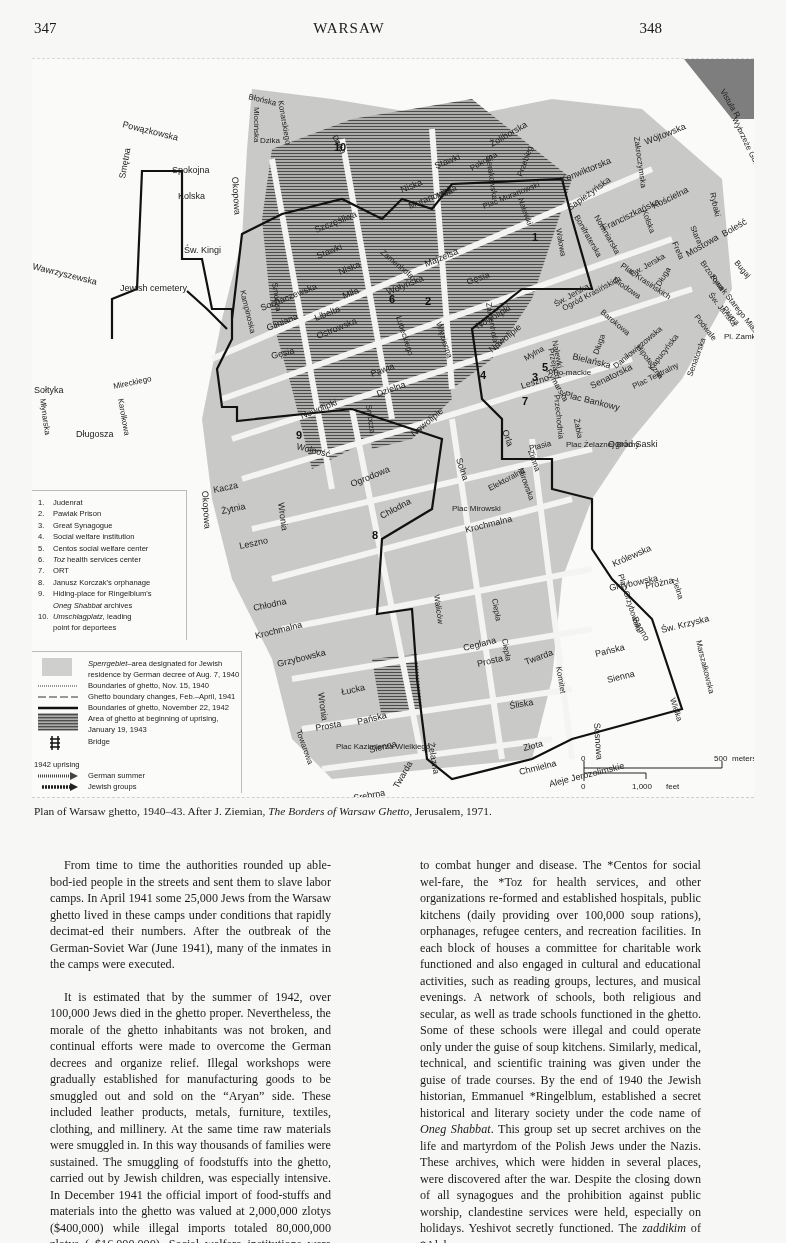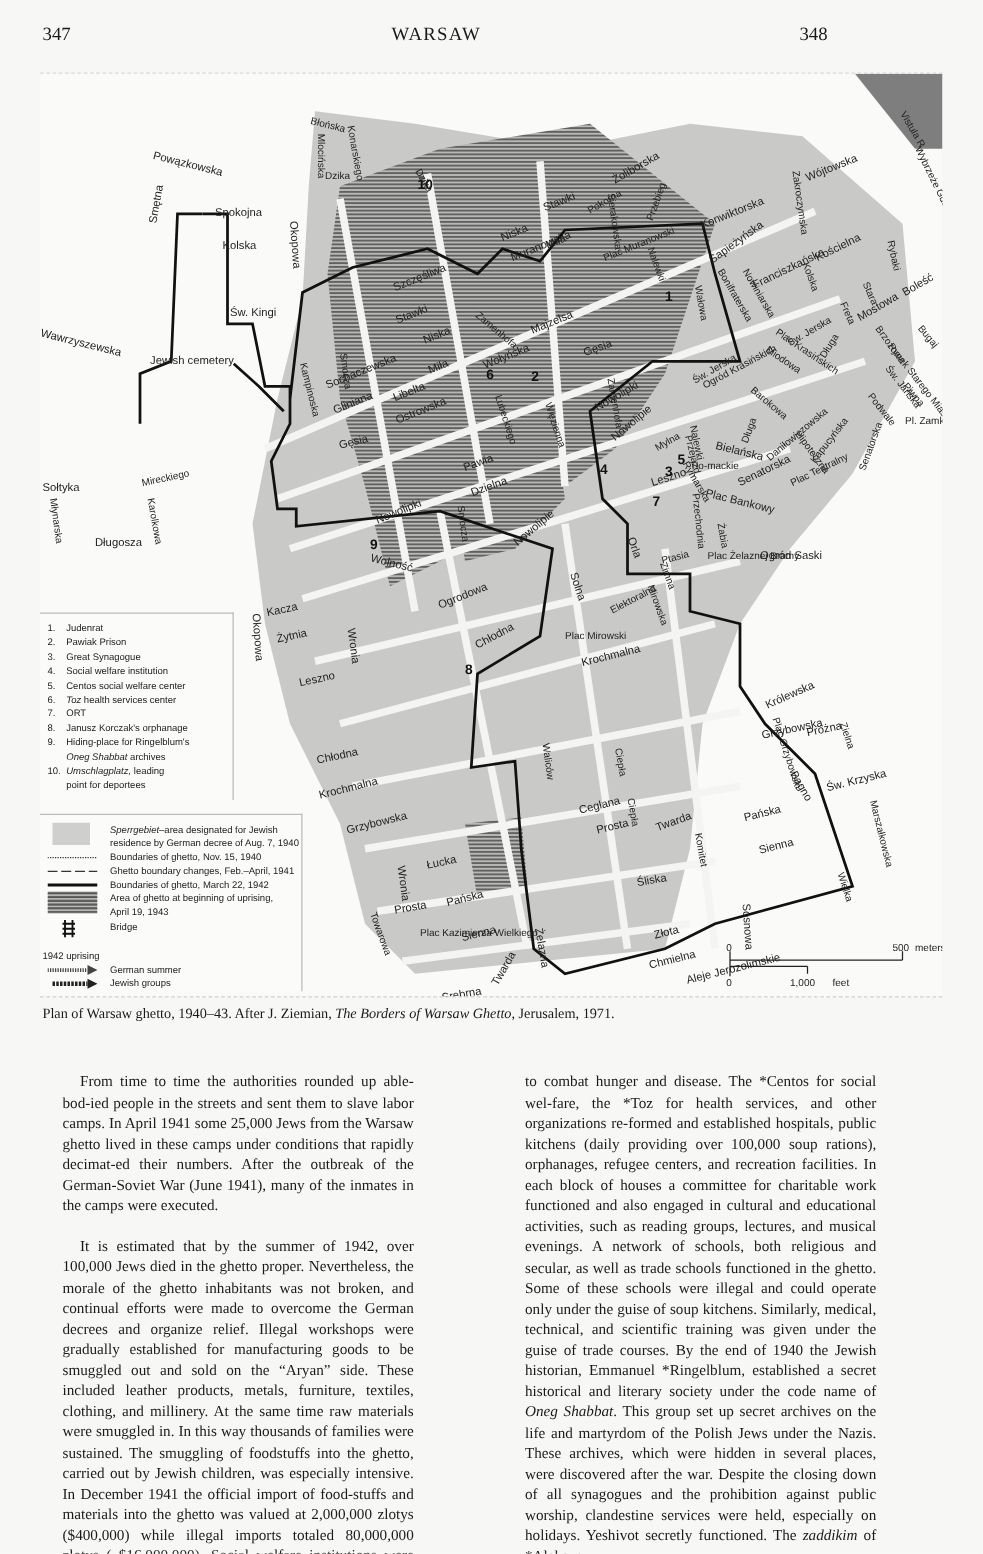--- a/index.html
+++ b/index.html
@@ -337,37 +337,37 @@
   <div class="lg-row" style="top:39px">
     <svg class="lg-sym" viewBox="0 0 40 11">
         <line x1="0" y1="6" x2="40" y2="6" stroke="#333" stroke-width="1" stroke-dasharray="8,3"></line>
       </svg>
     <span class="lg-txt">Ghetto boundary changes, Feb.–April, 1941</span>
   </div>
   <div class="lg-row" style="top:50px">
     <svg class="lg-sym" viewBox="0 0 40 11">
         <line x1="0" y1="6" x2="40" y2="6" stroke="#111" stroke-width="2.5"></line>
       </svg>
-    <span class="lg-txt">Boundaries of ghetto, March 22, 1942</span>
+    <span class="lg-txt">Boundaries of ghetto, November 22, 1942</span>
   </div>
   <div class="lg-row" style="top:61px">
     <svg class="lg-sym" viewBox="0 0 40 18" style="height:18px">
         <rect x="0" y="0" width="40" height="18" fill="url(#hatch)"></rect>
         <g stroke="#555" stroke-width="0.8">
           <line x1="0" y1="2" x2="40" y2="2"></line>
           <line x1="0" y1="5" x2="40" y2="5"></line>
           <line x1="0" y1="8" x2="40" y2="8"></line>
           <line x1="0" y1="11" x2="40" y2="11"></line>
           <line x1="0" y1="14" x2="40" y2="14"></line>
         </g>
       </svg>
     <span class="lg-txt">Area of ghetto at beginning of uprising,</span>
   </div>
   <div class="lg-row" style="top:72px">
-    <span class="lg-txt">April 19, 1943</span>
+    <span class="lg-txt">January 19, 1943</span>
   </div>
   <div class="lg-row" style="top:84px">
     <svg class="lg-sym" viewBox="0 0 40 14" style="height:14px">
         <g stroke="#111" stroke-width="1.5">
           <line x1="14" y1="0" x2="14" y2="14"></line>
           <line x1="20" y1="0" x2="20" y2="14"></line>
           <line x1="12" y1="3" x2="22" y2="3"></line>
           <line x1="12" y1="7" x2="22" y2="7"></line>
           <line x1="12" y1="11" x2="22" y2="11"></line>
         </g>

